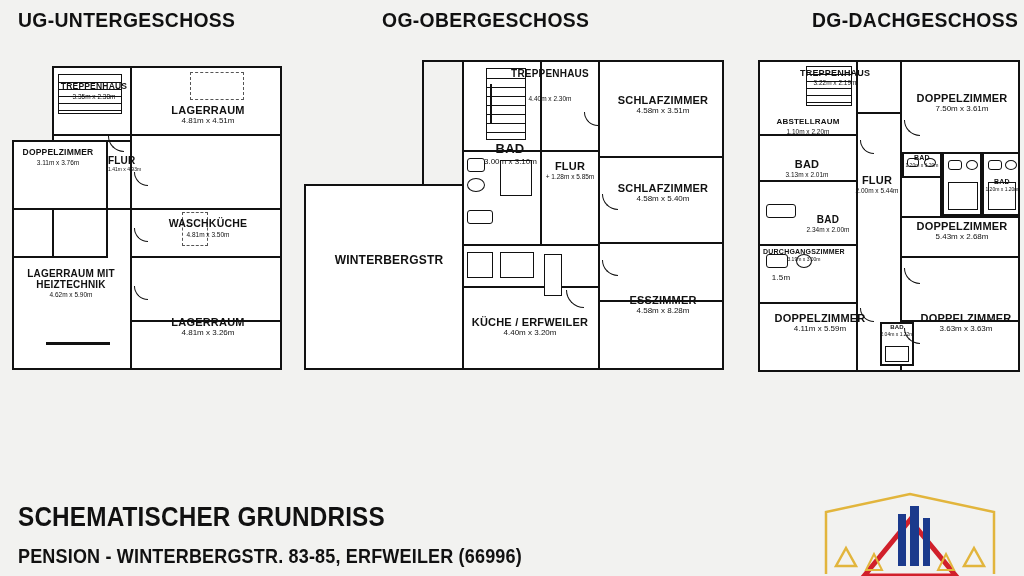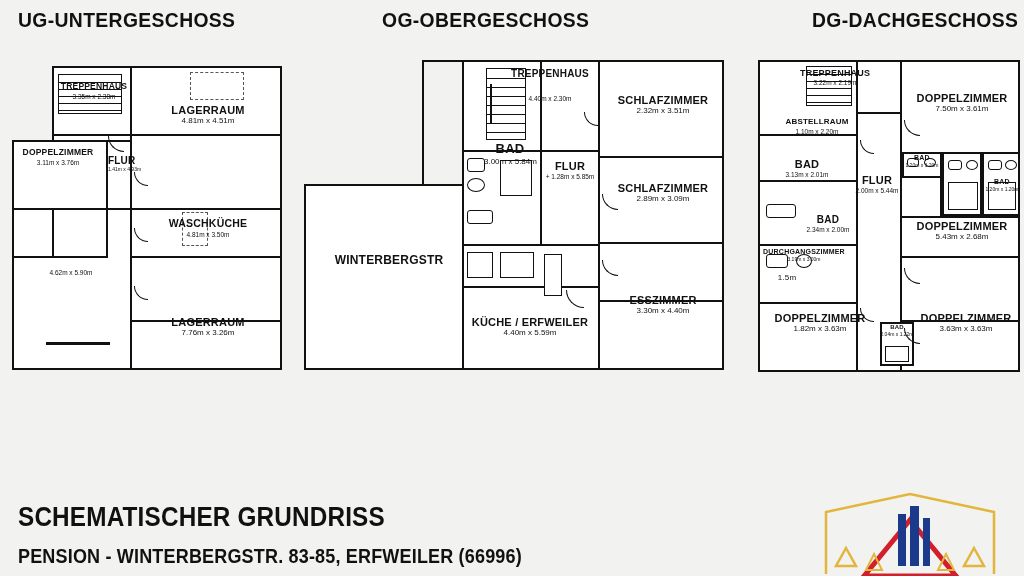--- a/index.html
+++ b/index.html
@@ -147,25 +147,26 @@
     </div>
     <div class="lbl xs" style="left:96px;top:95px;width:22px;">
       <span class="nm" style="font-size:10px;">FLUR</span>
       <span class="dim">1.41m x 4.93m</span>
     </div>
     <div class="lbl sm" style="left:140px;top:158px;width:112px;">
       <span class="nm" style="font-size:10.5px">WASCHKÜCHE</span>
       <span class="dim">4.81m x 3.50m</span>
     </div>
     <div class="lbl sm" style="left:4px;top:208px;width:110px;">
+      <span class="nm" style="font-size:10px;white-space:normal;">LAGERRAUM MIT HEIZTECHNIK</span>
       <span class="dim">4.62m x 5.90m</span>
     </div>
     <div class="lbl" style="left:140px;top:256px;width:112px;">
       <span class="nm">LAGERRAUM</span>
-      <span class="dim">7.76m x 3.26m</span>
+      <span class="dim">4.81m x 3.26m</span>
     </div>
   </div>
 
   <div class="plan" style="left:304px;top:54px;width:420px;height:320px;">
 
     <div class="room" style="left:0px;top:130px;width:170px;height:186px;"></div>
     <div class="wall" style="left:118px;top:6px;width:2px;height:126px;"></div>
     <div class="wall" style="left:118px;top:6px;width:44px;height:2px;"></div>
 
     <div class="room" style="left:158px;top:6px;width:262px;height:310px;"></div>
@@ -204,44 +205,44 @@
     <div class="door" style="left:298px;top:140px;width:16px;height:16px;"></div>
     <div class="door" style="left:298px;top:206px;width:16px;height:16px;"></div>
     <div class="door" style="left:262px;top:236px;width:18px;height:18px;"></div>
 
     <div class="lbl sm" style="left:198px;top:14px;width:96px;">
       <span class="nm" style="font-size:10px">TREPPENHAUS</span>
       <span class="dim" style="margin-top:16px">4.40m x 2.30m</span>
     </div>
     <div class="lbl" style="left:306px;top:40px;width:106px;">
       <span class="nm">SCHLAFZIMMER</span>
-      <span class="dim">2.32m x 3.51m</span>
+      <span class="dim">4.58m x 3.51m</span>
     </div>
     <div class="lbl" style="left:180px;top:88px;width:52px;">
       <span class="nm" style="font-size:13px">BAD</span>
-      <span class="dim">3.00m x 5.84m</span>
+      <span class="dim">3.00m x 3.10m</span>
     </div>
     <div class="lbl sm" style="left:238px;top:106px;width:56px;">
       <span class="nm" style="font-size:11px">FLUR</span>
       <span class="dim">+ 1.28m x 5.85m</span>
     </div>
     <div class="lbl" style="left:306px;top:128px;width:106px;">
       <span class="nm">SCHLAFZIMMER</span>
-      <span class="dim">2.89m x 3.09m</span>
+      <span class="dim">4.58m x 5.40m</span>
     </div>
     <div class="lbl" style="left:22px;top:200px;width:126px;">
       <span class="nm" style="font-size:12px">WINTERBERGSTR</span>
     </div>
     <div class="lbl" style="left:306px;top:240px;width:106px;">
       <span class="nm">ESSZIMMER</span>
-      <span class="dim">3.30m x 4.40m</span>
+      <span class="dim">4.58m x 8.28m</span>
     </div>
     <div class="lbl" style="left:158px;top:262px;width:136px;">
       <span class="nm" style="font-size:11px">KÜCHE / ERFWEILER</span>
-      <span class="dim">4.40m x 5.59m</span>
+      <span class="dim">4.40m x 3.20m</span>
     </div>
   </div>
 
   <div class="plan" style="left:752px;top:56px;width:268px;height:316px;">
 
     <div class="room" style="left:6px;top:4px;width:262px;height:312px;"></div>
 
     <div class="wall" style="left:6px;top:78px;width:100px;height:2px;"></div>
     <div class="wall" style="left:6px;top:124px;width:100px;height:2px;"></div>
     <div class="wall" style="left:6px;top:188px;width:100px;height:2px;"></div>
@@ -290,21 +291,21 @@
     <div class="door" style="left:108px;top:252px;width:14px;height:14px;"></div>
 
     <div class="lbl sm" style="left:48px;top:12px;width:70px;">
       <span class="nm" style="font-size:9px">TREPPENHAUS</span>
       <span class="dim">3.22m x 2.19m</span>
     </div>
     <div class="lbl" style="left:156px;top:36px;width:108px;">
       <span class="nm">DOPPELZIMMER</span>
       <span class="dim">7.50m x 3.61m</span>
     </div>
-    <div class="lbl sm" style="left:16px;top:62px;width:98px;">
+    <div class="lbl sm" style="left:7px;top:62px;width:98px;">
       <span class="nm" style="font-size:8px">ABSTELLRAUM</span>
       <span class="dim">1.10m x 2.20m</span>
     </div>
     <div class="lbl sm" style="left:22px;top:102px;width:66px;">
       <span class="nm" style="font-size:11px">BAD</span>
       <span class="dim">3.13m x 2.01m</span>
     </div>
     <div class="lbl sm" style="left:100px;top:118px;width:50px;">
       <span class="nm" style="font-size:11px">FLUR</span>
       <span class="dim">2.00m x 5.44m</span>
@@ -322,26 +323,26 @@
       <span class="dim">5.43m x 2.68m</span>
     </div>
     <div class="lbl sm" style="left:50px;top:158px;width:52px;">
       <span class="nm" style="font-size:10px">BAD</span>
       <span class="dim">2.34m x 2.00m</span>
     </div>
     <div class="lbl xs" style="left:0px;top:192px;width:104px;">
       <span class="nm" style="font-size:7px">DURCHGANGSZIMMER</span>
       <span class="dim">3.19m x 3.00m</span>
     </div>
-    <div class="lbl xs" style="left:18px;top:218px;width:34px;">
+    <div class="lbl xs" style="left:12px;top:218px;width:34px;">
       <span class="nm" style="font-size:8px;font-weight:normal">1.5m</span>
     </div>
     <div class="lbl" style="left:18px;top:256px;width:100px;">
       <span class="nm">DOPPELZIMMER</span>
-      <span class="dim">1.82m x 3.63m</span>
+      <span class="dim">4.11m x 5.59m</span>
     </div>
     <div class="lbl xs" style="left:128px;top:268px;width:34px;">
       <span class="nm" style="font-size:6px">BAD</span>
       <span class="dim">2.04m x 1.22m</span>
     </div>
     <div class="lbl" style="left:162px;top:256px;width:104px;">
       <span class="nm">DOPPELZIMMER</span>
       <span class="dim">3.63m x 3.63m</span>
     </div>
   </div>

